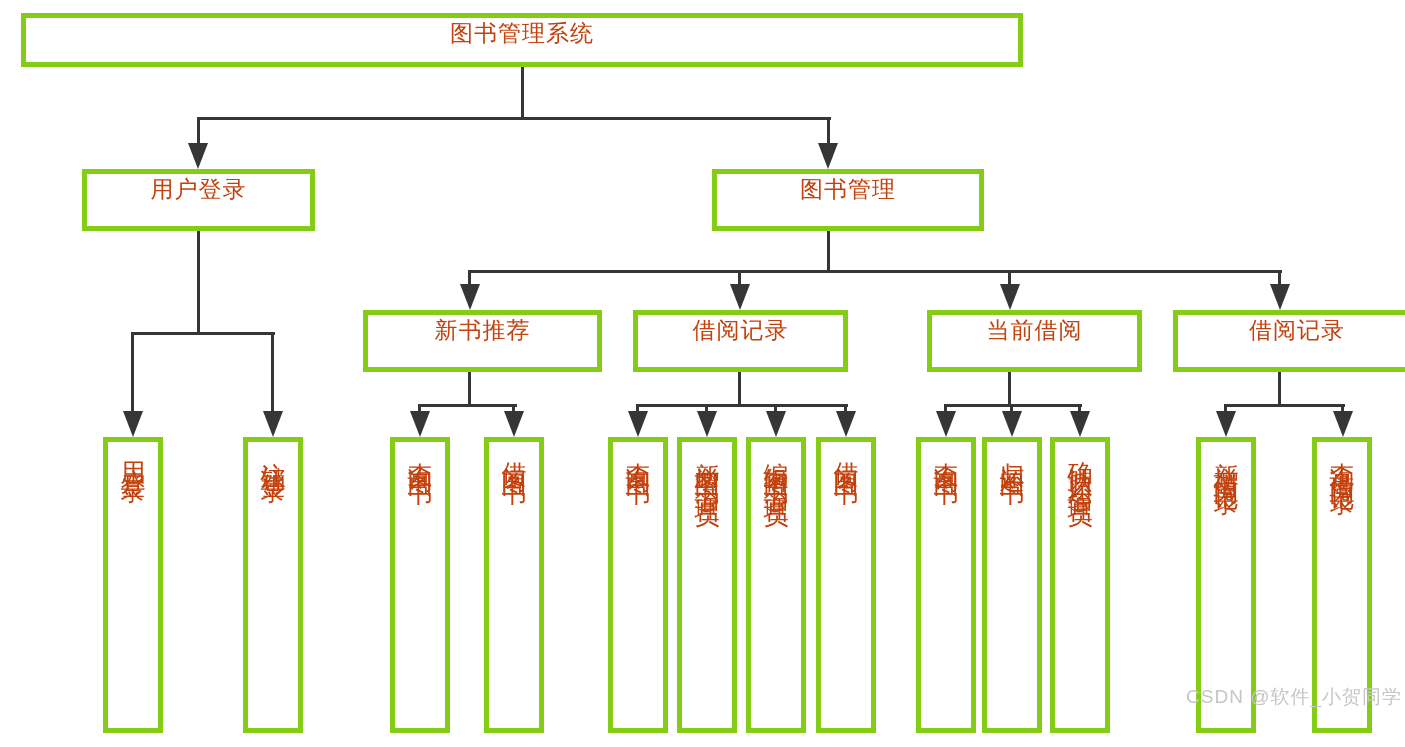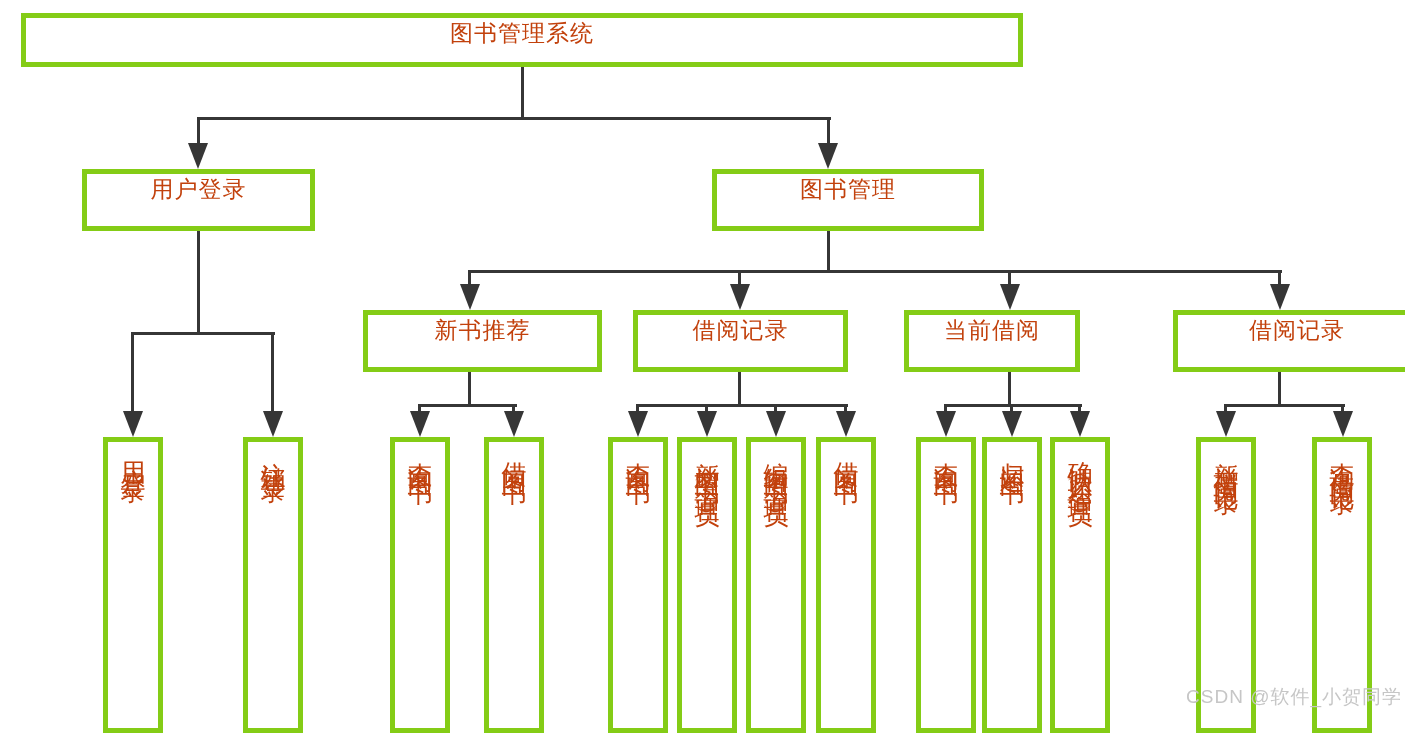--- a/index.html
+++ b/index.html
@@ -42,21 +42,21 @@
   <div class="box" style="left:712px;top:169px;width:272px;height:62px;">
     <span class="hlabel">图书管理</span>
   </div>
 
   <div class="box" style="left:363px;top:310px;width:239px;height:62px;">
     <span class="hlabel">新书推荐</span>
   </div>
   <div class="box" style="left:633px;top:310px;width:215px;height:62px;">
     <span class="hlabel">借阅记录</span>
   </div>
-  <div class="box" style="left:904px;top:310px;width:176px;height:62px;">
+  <div class="box" style="left:927px;top:310px;width:215px;height:62px;">
     <span class="hlabel">当前借阅</span>
   </div>
   <div class="box" style="left:1173px;top:310px;width:248px;height:62px;">
     <span class="hlabel">借阅记录</span>
   </div>
 
   <div class="box" style="left:103px;top:437px;width:60px;height:296px;">
     <span class="vlabel">用户登录</span>
   </div>
   <div class="box" style="left:243px;top:437px;width:60px;height:296px;">

